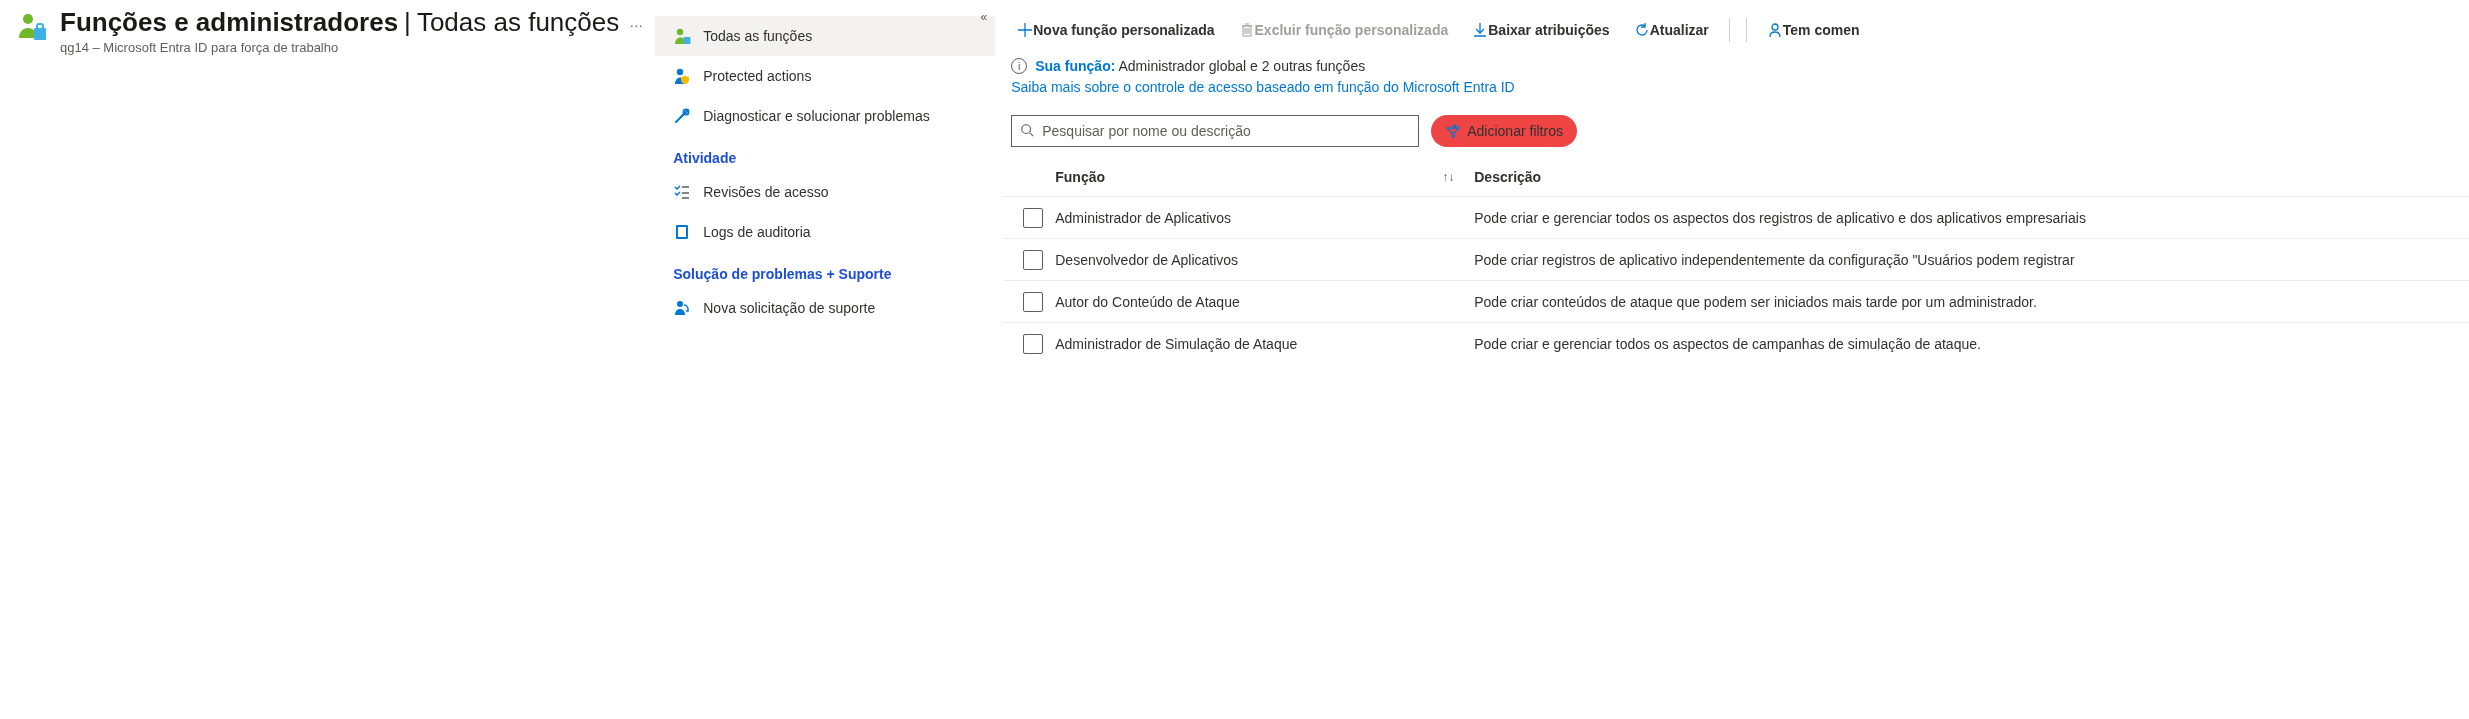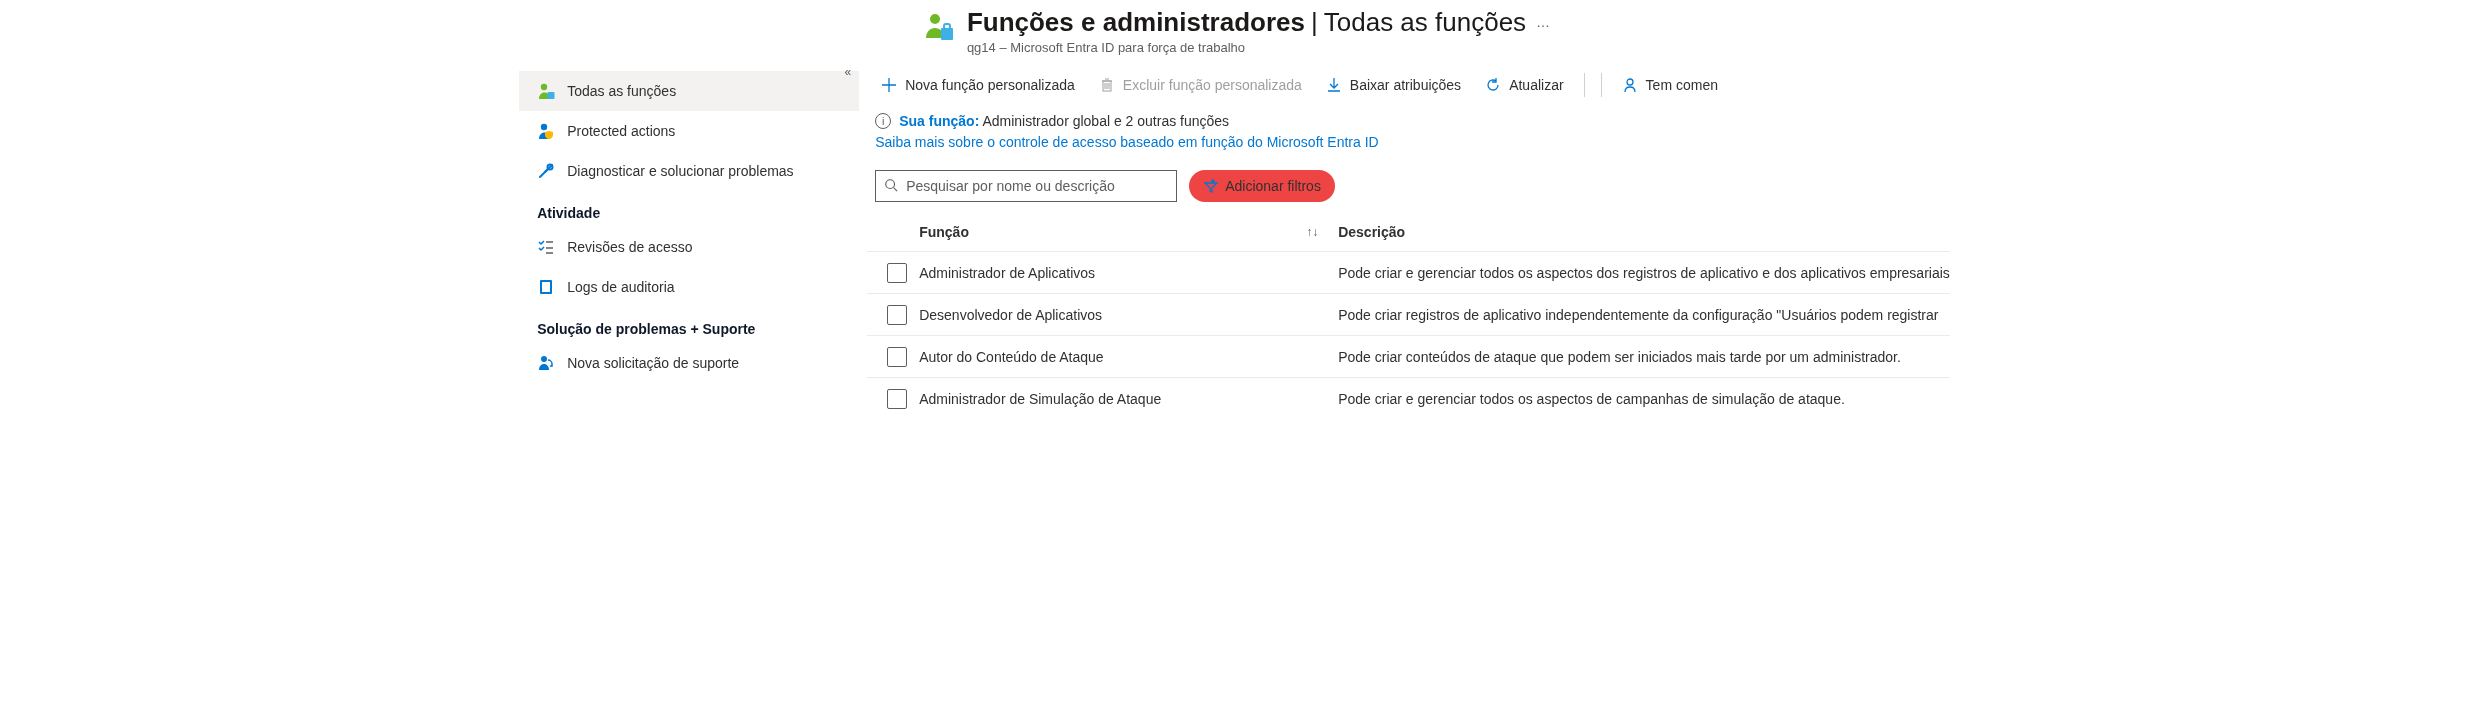--- a/index.html
+++ b/index.html
@@ -10,21 +10,21 @@
     --line: #edebe9;
   }
   * { box-sizing: border-box; }
   body {
     margin: 0;
     font-family: "Segoe UI", -apple-system, BlinkMacSystemFont, sans-serif;
     font-size: 14px;
     color: var(--text);
     background: #fff;
   }
-  .page { display: flex; flex-direction: column; width: 100%; align-items: center; }
+  .page { display: flex; flex-direction: row; width: 100%; }
 
   
   .header {
     display: flex;
     align-items: flex-start;
     padding: 6px 12px 0 16px;
   }
   .header-icon { margin-right: 12px; margin-top: 4px; flex-shrink: 0; }
   .header-text { display: flex; flex-direction: column; }
   .title-row { display: flex; align-items: baseline; column-gap: 6px; flex-wrap: wrap; }
@@ -64,21 +64,21 @@
     height: 40px;
     padding: 0 10px 0 18px;
     cursor: pointer;
     column-gap: 12px;
   }
   .side-item.selected { background: var(--light); }
   .side-item .label { color: var(--text); }
   .side-section-title {
     font-weight: 600;
     font-size: 14px;
-    color: #0f172a;
+    color: #1d4ed8;
     padding: 14px 18px 6px 18px;
   }
   .side-icon { width: 18px; height: 18px; display: flex; align-items: center; justify-content: center; flex-shrink: 0; }
 
   
   .main { flex: 1; padding-left: 8px; min-width: 0; }
 
   
   .cmdbar {
     display: flex;
@@ -87,23 +87,23 @@
     column-gap: 4px;
     padding-left: 4px;
     border-bottom: none;
     overflow: hidden;
   }
   .cmd-btn {
     display: inline-flex;
     align-items: center;
     height: 40px;
     padding: 0 10px;
-    column-gap: 8px;
     cursor: pointer;
     white-space: nowrap;
+    font-weight: bold;
   }
   .cmd-btn.disabled { color: #a19f9d; cursor: default; }
   .cmd-btn.disabled .cmd-icon svg { stroke: #a19f9d; }
   .cmd-btn.disabled .cmd-icon svg path { stroke: #a19f9d; }
   .cmd-icon { display: inline-flex; width: 16px; height: 16px; align-items: center; justify-content: center; }
   .cmd-divider { width: 1px; height: 24px; background: #d2d0ce; margin: 0 6px; }
 
   
   .info-row {
     display: flex;
@@ -126,21 +126,21 @@
     display: flex;
     align-items: center;
     column-gap: 12px;
     padding: 20px 0 10px 8px;
   }
   .search-box {
     display: flex;
     align-items: center;
     border: 1px solid #605e5c;
     height: 32px;
-    width: 302px;
+    width: 408px;
     padding: 0 8px;
     column-gap: 6px;
   }
   .search-box input {
     border: none;
     flex: 1;
     height: 28px;
     font-size: 14px;
     outline: none;
   }

